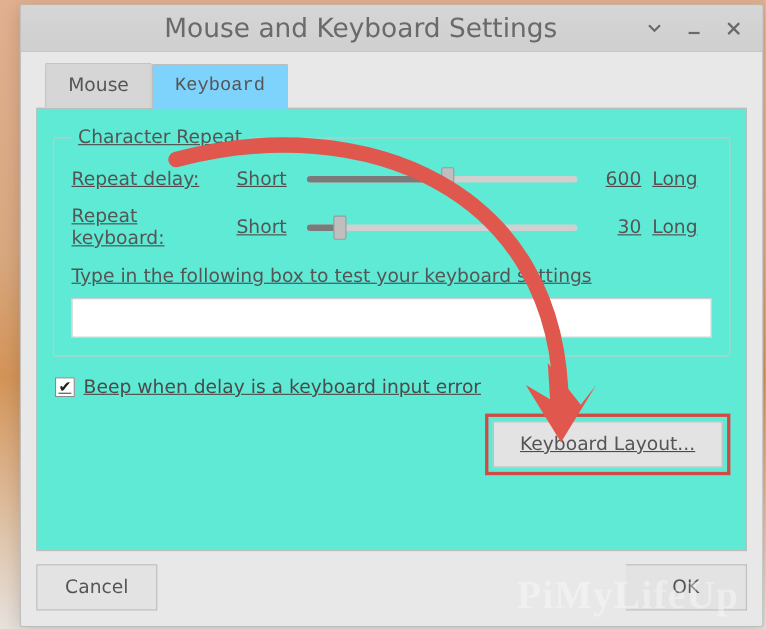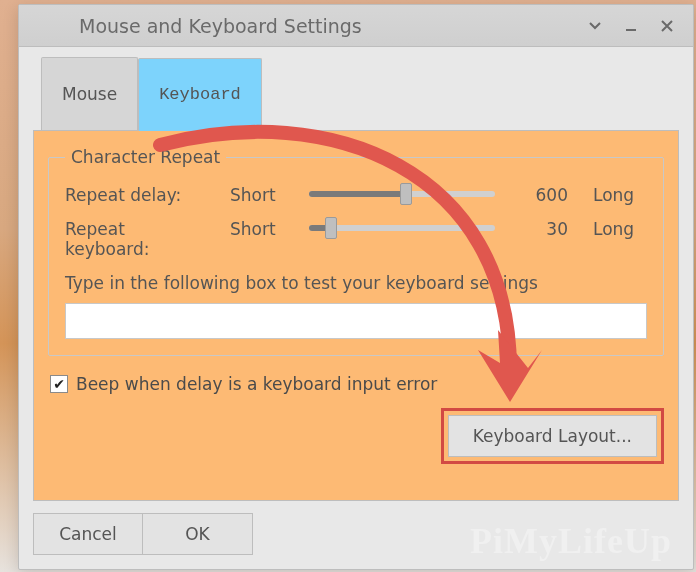--- a/index.html
+++ b/index.html
@@ -27,22 +27,22 @@
   .titlebar {
     height: 42px;
     background: linear-gradient(to bottom, #d6d6d6, #cfcfcf);
     border-bottom: 1px solid #bdbdbd;
     display: flex;
     align-items: center;
     padding: 0 8px 0 0;
   }
   .titlebar .title {
     flex: 1;
-    text-align: left;
-    font-size: 19px;
+    text-align: center;
+    font-size: 24px;
     color: #6a6a6a;
     padding-left: 60px;
   }
   .titlebar .winbtn {
     width: 36px; height: 30px;
     display: flex; align-items: center; justify-content: center;
     color: #6a6a6a;
     cursor: pointer;
   }
   .body {
@@ -52,61 +52,62 @@
     flex-direction: column;
     position: relative;
   }
   .tabs {
     display: flex;
     margin-left: 8px;
     position: relative;
     z-index: 2;
   }
   .tab {
-    padding: 26px 20px;
+    padding: 10px 20px;
     border: 1px solid #bdbdbd;
     border-bottom: none;
     background: #d6d6d6;
     color: #555;
     font-size: 17px;
     margin-right: 0;
     cursor: pointer;
     border-radius: 2px 2px 0 0;
   }
   .tab.active {
     background: #7dd3fc;
     position: relative;
     top: 1px;
     font-family: Liberation Mono, monospace;
   }
   .tabpanel {
     border: 1px solid #bdbdbd;
-    background: #fdba74;
+    background: #5eead4;
     flex: 1;
     padding: 16px 14px 14px 14px;
     margin-top: 0;
     display: flex;
     flex-direction: column;
+    text-decoration: underline;
   }
   fieldset.group {
     border: 1px solid #c8c8c8;
     border-radius: 2px;
     padding: 18px 16px 16px 16px;
     margin: 0 0 14px 0;
   }
   fieldset.group legend {
     padding: 0 6px;
     color: #555;
     font-size: 17px;
   }
   .row {
     display: flex;
-    align-items: flex-start;
+    align-items: center;
     margin-bottom: 14px;
-    gap: 25px;
+    gap: 10px;
   }
   .row .label-col { width: 140px; color: #555; }
   .row .short-col { width: 54px; color: #555; }
   .row .long-col  { width: 54px; color: #555; }
   .row .val-col   { width: 48px; text-align: right; color: #555; }
   .slider-wrap {
     flex: 1;
     height: 18px;
     display: flex;
     align-items: center;
@@ -154,21 +155,21 @@
   }
   .checkbox {
     width: 18px; height: 18px;
     border: 1px solid #8a8a8a;
     background: #fff;
     display: flex; align-items: center; justify-content: center;
     font-size: 14px; line-height: 1; color: #222;
   }
   .btn-row {
     display: flex;
-    justify-content: flex-start;
+    justify-content: space-between;
     margin-top: 12px;
     gap: 0;
   }
   .btn {
     padding: 10px 24px;
     min-width: 110px;
     text-align: center;
     border: 1px solid #bdbdbd;
     background: #e3e3e3;
     color: #555;

